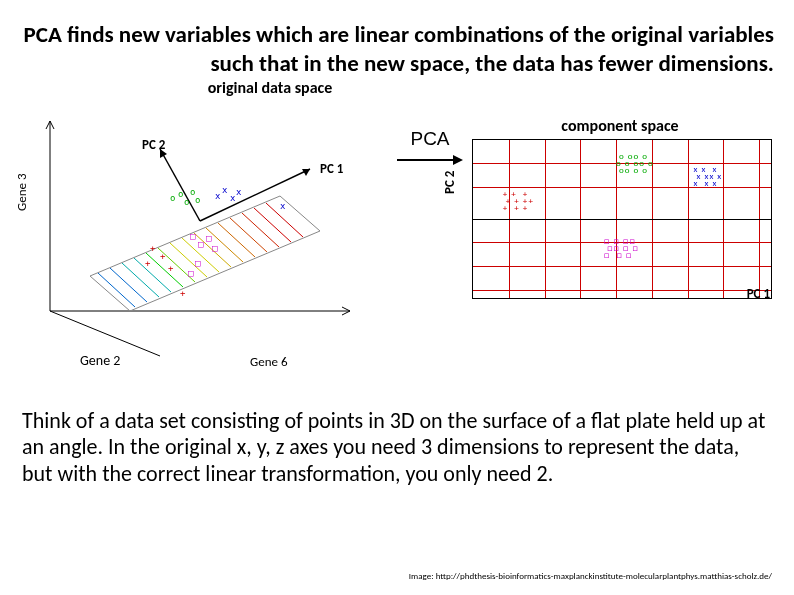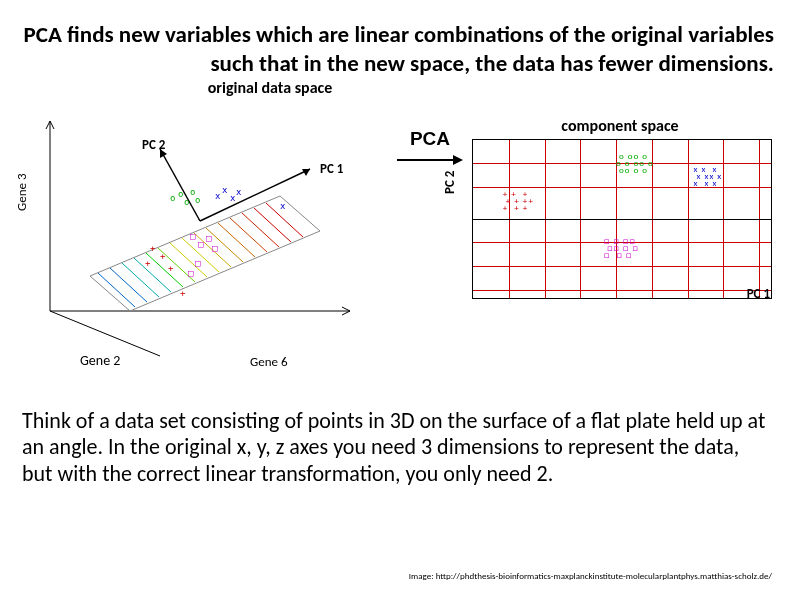--- a/index.html
+++ b/index.html
@@ -45,21 +45,21 @@
   .right-chart .chart-title { margin-bottom: 4px; }
   .pca-arrow {
     position: absolute;
     left: 390px;
     top: 50px;
     width: 80px;
     text-align: center;
   }
   .pca-label {
     font-family: Arial, sans-serif;
-    font-weight: bold;
+    font-weight: normal;
     font-size: 19px;
   }
   .pca-arrow svg { display: block; margin: 2px auto 0; }
   .plot3d {
     position: relative;
     width: 360px;
     height: 260px;
   }
   .axis-label-y {
     position: absolute;

